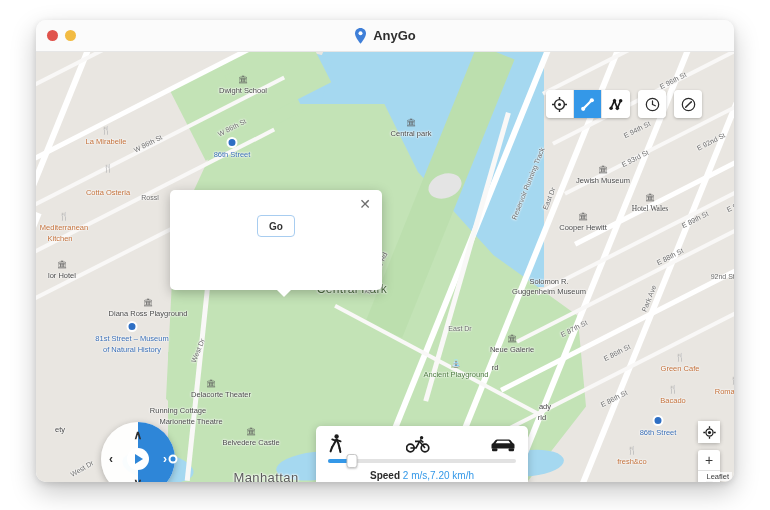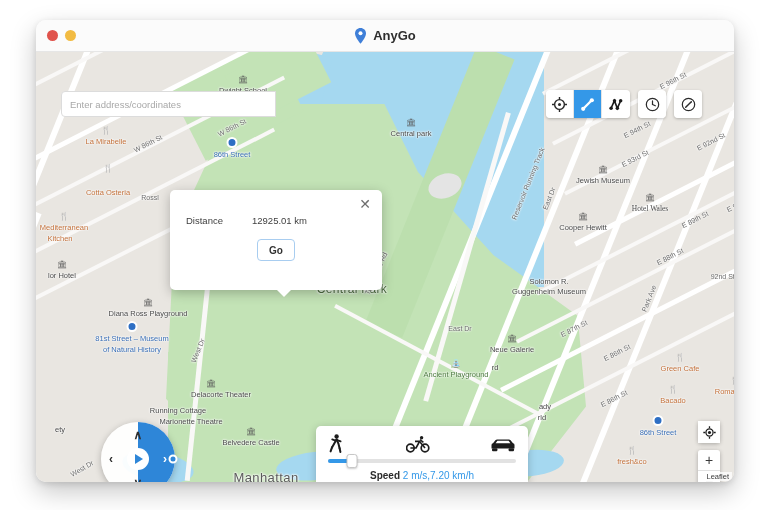--- a/index.html
+++ b/index.html
@@ -368,21 +368,20 @@
           <div class="lbl ctr poi-gray" style="left: 24px; top: 373px;">ety</div>
           <div class="lbl ctr poi-gray" style="left: 459px; top: 311px;">rd</div>
         </div>
 
       <svg class="marker" viewBox="0 0 16 22" style="left: 240px; top: 210px;">
         <path d="M8 0C3.6 0 0 3.5 0 7.9c0 5.6 8 14.1 8 14.1s8-8.5 8-14.1C16 3.5 12.4 0 8 0z" fill="#d4463c"></path>
         <circle cx="8" cy="7.8" r="3" fill="#fff"></circle>
       </svg>
 
       <div class="searchrow">
-        <input class="searchbox" type="text" value="" placeholder="Enter address/coordinates" style="">
       </div>
 
       <div class="toolbar">
         <div class="tgroup">
           <div class="tbtn">
             <svg width="15" height="15" viewBox="0 0 16 16">
               <circle cx="8" cy="8" r="5.2" fill="none" stroke="#2b2b2b" stroke-width="1.5"></circle>
               <circle cx="8" cy="8" r="1.6" fill="#2b2b2b"></circle>
               <line x1="8" y1="0" x2="8" y2="3.2" stroke="#2b2b2b" stroke-width="1.5"></line>
               <line x1="8" y1="12.8" x2="8" y2="16" stroke="#2b2b2b" stroke-width="1.5"></line>
@@ -421,24 +420,20 @@
             <svg width="15" height="15" viewBox="0 0 16 16">
               <circle cx="8" cy="8" r="6.6" fill="none" stroke="#2b2b2b" stroke-width="1.3"></circle>
               <line x1="5" y1="11" x2="11" y2="5" stroke="#2b2b2b" stroke-width="1.6" stroke-linecap="round"></line>
             </svg>
           </div>
         </div>
       </div>
 
       <div class="popup">
         <div class="closex">✕</div>
-        <div class="prow">
-          <span class="k">Distance</span>
-          <span class="v">12925.01 km</span>
-        </div>
         <div class="gowrap">
           <button class="gobtn">Go</button>
         </div>
         <div class="pointer"></div>
       </div>
 
       <div class="joy">
         <div class="quad-r"></div>
         <div class="chev up">∧</div>
         <div class="chev dn">∨</div>

